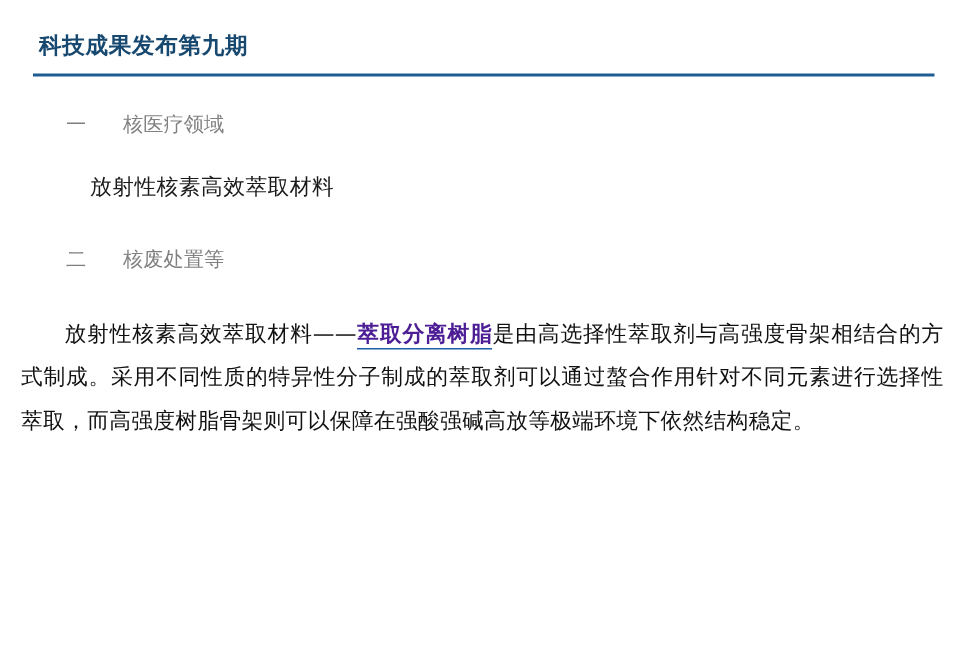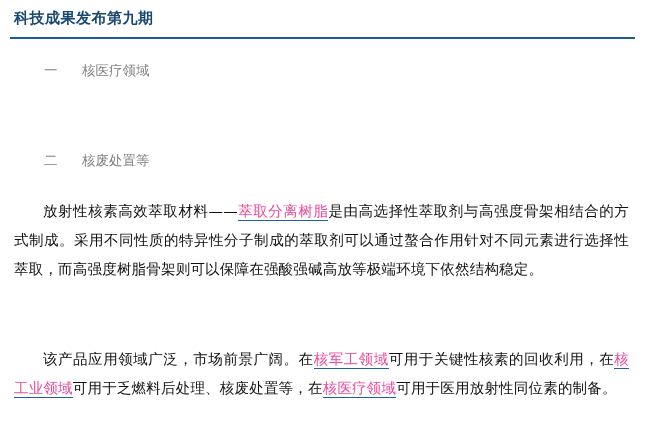--- a/index.html
+++ b/index.html
@@ -16,21 +16,21 @@
   }
   .page {
     position: relative;
     width: 645px;
     height: 447px;
     box-sizing: border-box;
   }
   
   .header {
     position: relative;
-    margin: 0;
+    margin: 12px;
     padding: 17px;
     height: 44px;
   }
   .header-title {
     position: absolute;
     left: 14px;
     top: 9px;
     font-size: 15px;
     font-weight: bold;
     color: #17486f;
@@ -86,44 +86,44 @@
     line-height: 29px;
     color: #111111;
     text-align: justify;
     text-justify: inter-ideograph;
     text-indent: 2em;
     letter-spacing: 0.2px;
   }
   .para1 { top: 182px; }
   .para2 { top: 330px; }
   .hl {
-    color: #ec4899;
-    font-weight: normal;
+    color: #4c1d95;
+    font-weight: bold;
     border-bottom: 1px solid #1d5fa8;
     padding-bottom: 1px;
   }
 </style>
 </head>
 <body>
 
 <div class="page">
 
   <div class="header">
     <div class="header-title">科技成果发布第九期</div>
     <div class="header-rule"></div>
   </div>
 
   <div class="section-head sec1">
     <span class="section-num">一</span>
     <span class="section-label">核医疗领域</span>
   </div>
 
+  <div class="result-name">放射性核素高效萃取材料</div>
 
   <div class="section-head sec2">
     <span class="section-num">二</span>
     <span class="section-label">核废处置等</span>
   </div>
 
   <p class="para para1"><span>放射性核素高效萃取材料——</span><span class="hl">萃取分离树脂</span><span>是由高选择性萃取剂与高强度骨架相结合的方式制成。采用不同性质的特异性分子制成的萃取剂可以通过螯合作用针对不同元素进行选择性萃取，而高强度树脂骨架则可以保障在强酸强碱高放等极端环境下依然结构稳定。</span></p>
 
-  <p class="para para2"><span>该产品应用领域广泛，市场前景广阔。在</span><span class="hl">核军工领域</span><span>可用于关键性核素的回收利用，在</span><span class="hl">核工业领域</span><span>可用于乏燃料后处理、核废处置等，在</span><span class="hl">核医疗领域</span><span>可用于医用放射性同位素的制备。</span></p>
 
 </div>
 
 </body></html>

